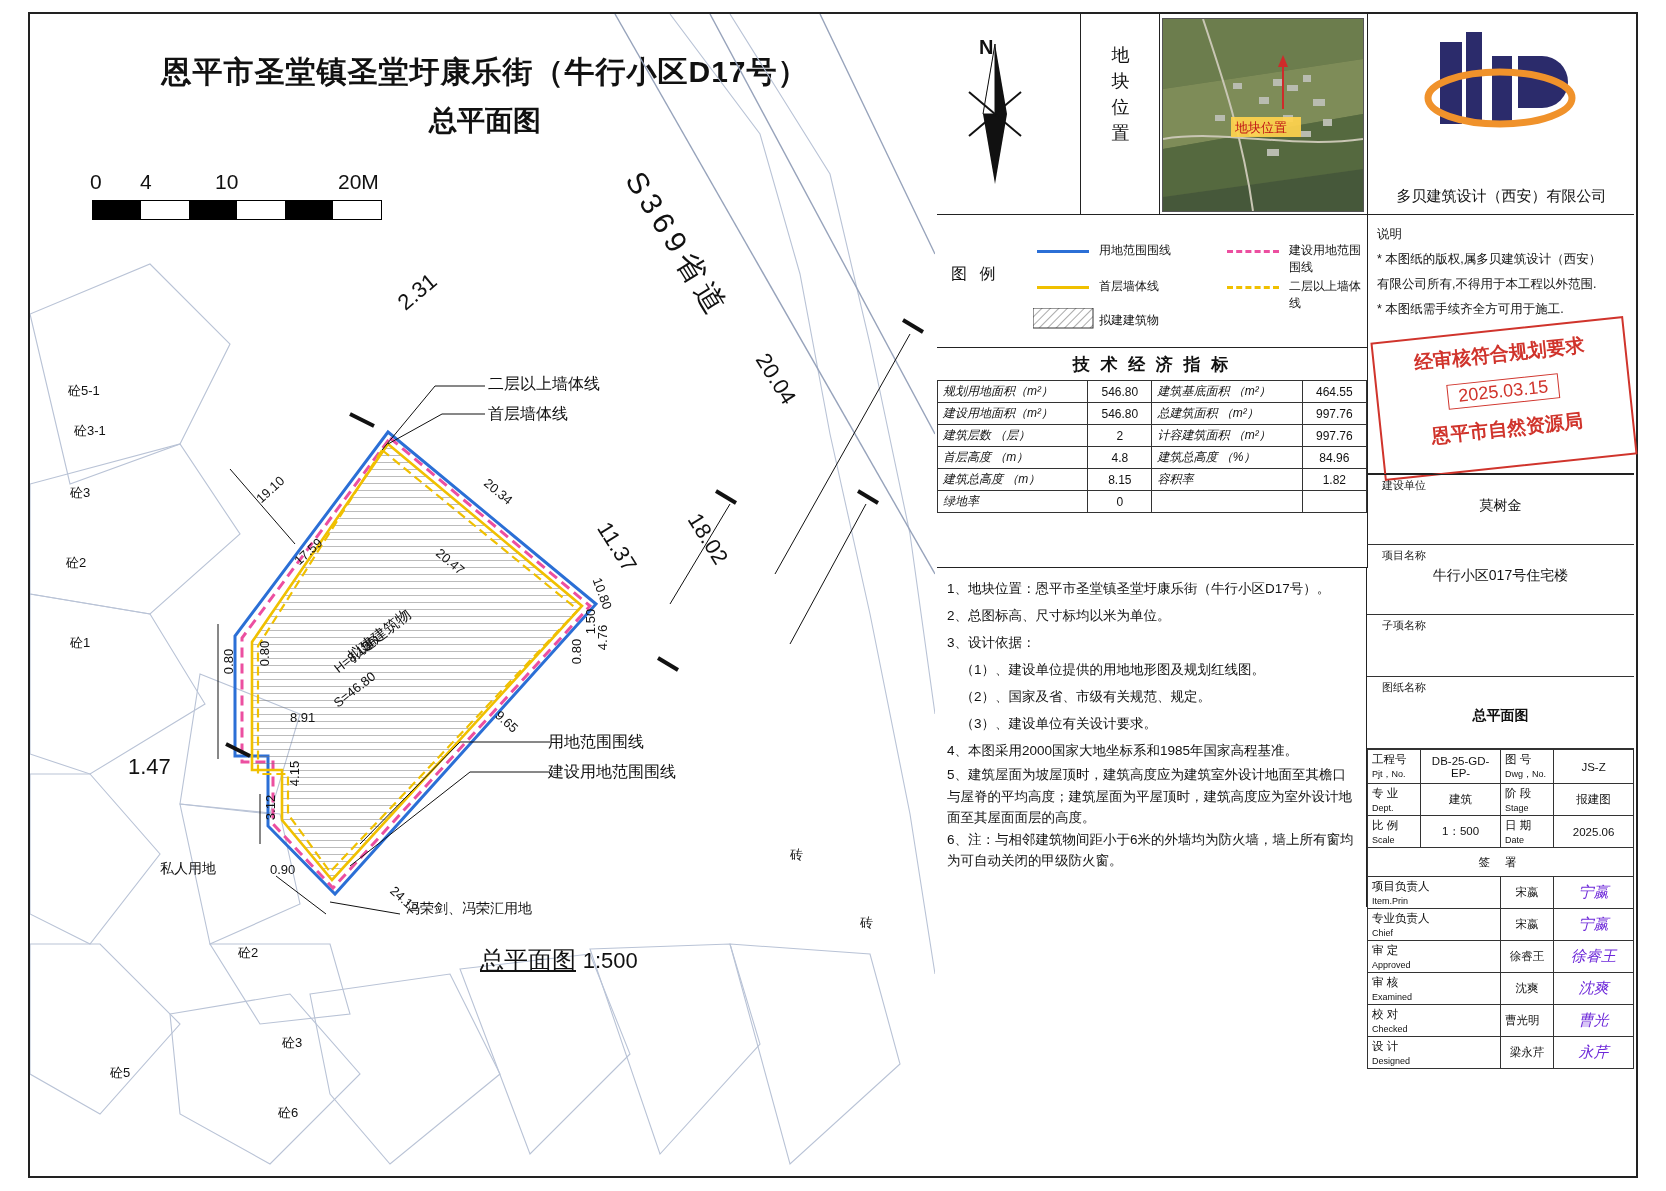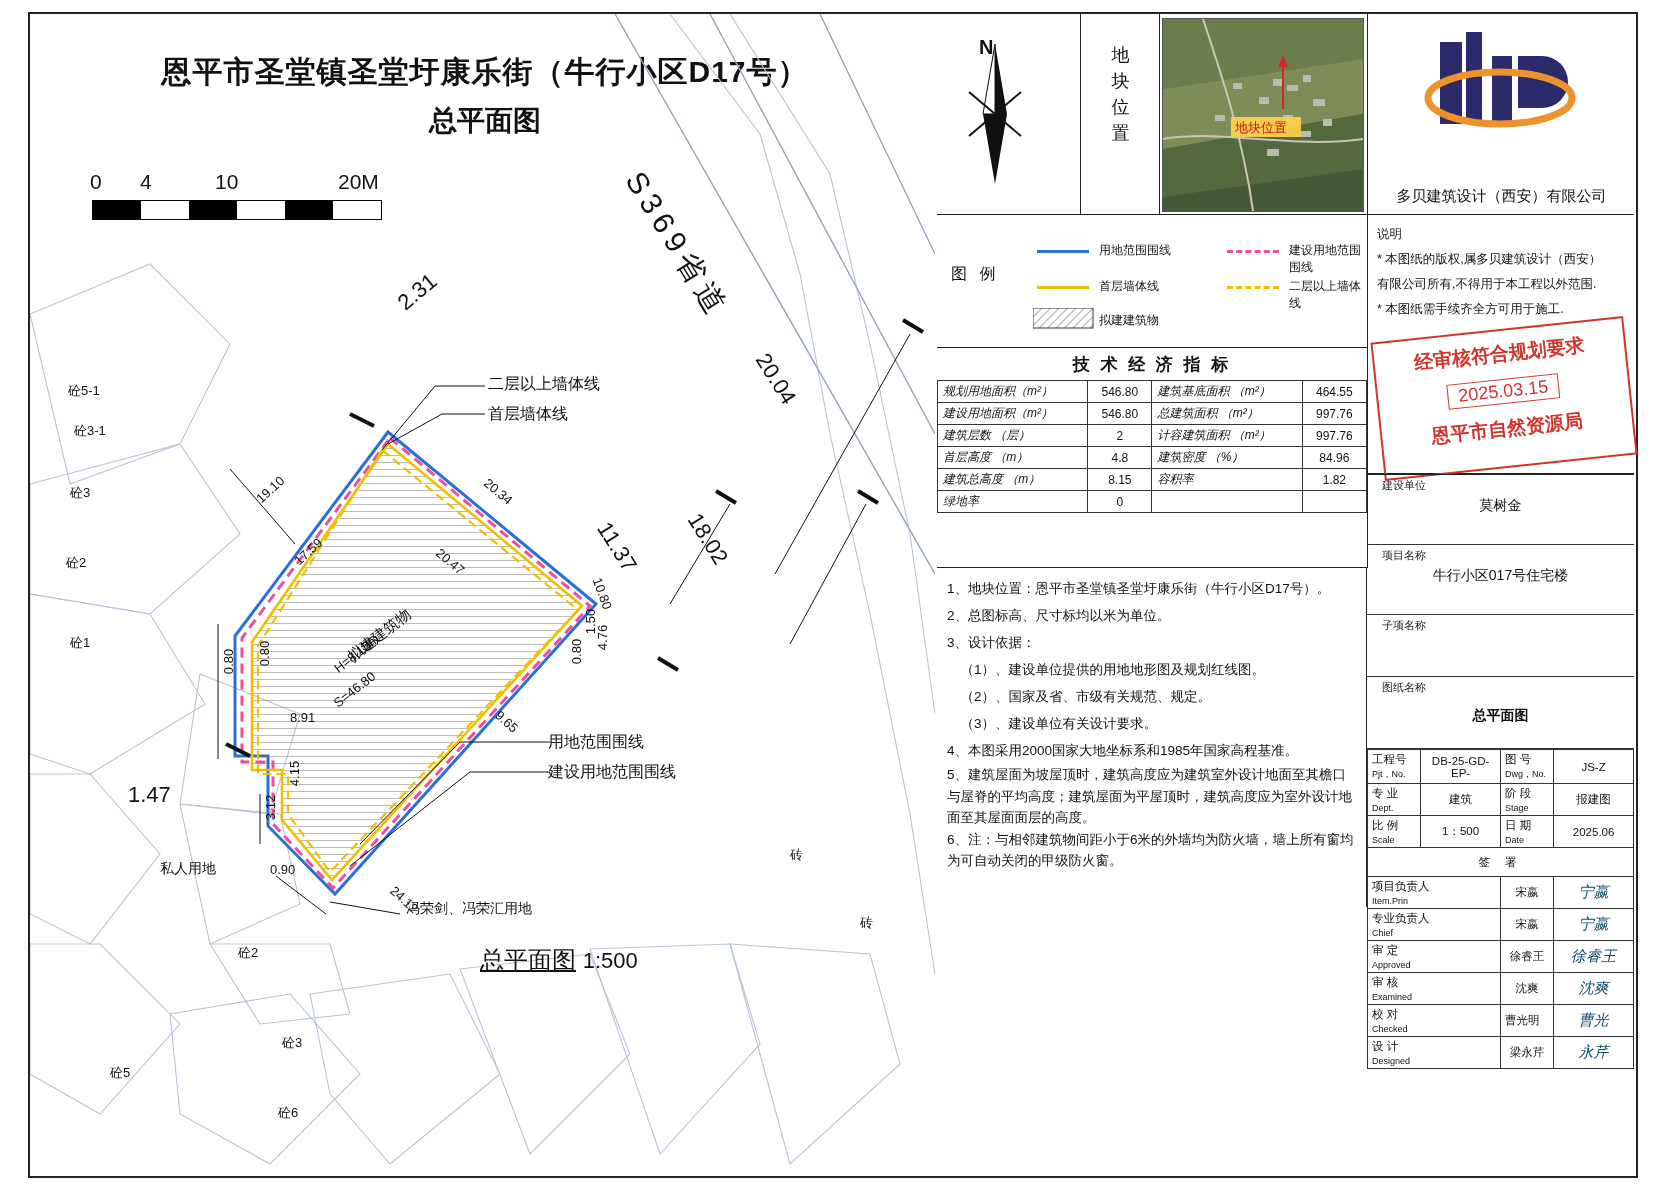--- a/index.html
+++ b/index.html
@@ -59,21 +59,21 @@
 
   .redstamp{position:absolute;left:440px;top:315px;width:250px;height:135px;border:2px solid #d0342c;color:#d0342c;text-align:center;transform:rotate(-6deg);}
 
   
   .tb{position:absolute;left:430px;top:460px;width:267px;height:698px;border-top:1.5px solid #222;}
   .tbrow{border-bottom:1px solid #333;box-sizing:border-box;font-size:12px;padding:3px 15px;}
   .tbrow .k{font-size:11px;color:#222;}
   .tbrow .v{text-align:center;font-size:14px;padding-top:4px;}
   table.tbt{border-collapse:collapse;width:100%;font-size:11.5px;}
   table.tbt td{border:1px solid #333;padding:2px 4px;height:22px;}
-  .sigfont{font-family:Liberation Serif, serif;font-style:italic;font-size:15px;color:#0c4a6e;}
+  .sigfont{font-family:Liberation Serif, serif;font-style:italic;font-size:15px;color:#6d28d9;}
 </style>
 </head>
 <body>
 
 <div class="sheet">
   <div class="frame"></div>
 
   <div class="drawing">
 
     <div class="title-main">恩平市圣堂镇圣堂圩康乐街（牛行小区D17号）</div>
@@ -177,21 +177,21 @@
 
     <div class="lbl-mid" style="left:312px;top:612px;transform:rotate(-38deg);font-size:15px;">拟建建筑物</div>
     <div class="lbl" style="left:332px;top:622px;transform:rotate(-38deg);">2F</div>
     <div class="lbl" style="left:300px;top:632px;transform:rotate(-38deg);">H=8.15m</div>
     <div class="lbl" style="left:300px;top:668px;transform:rotate(-38deg);">S=46.80</div>
 
     <div class="lbl-big" style="left:366px;top:265px;transform:rotate(-40deg);">2.31</div>
     <div class="lbl-big" style="left:718px;top:352px;transform:rotate(58deg);">20.04</div>
     <div class="lbl-big" style="left:560px;top:520px;transform:rotate(58deg);">11.37</div>
     <div class="lbl-big" style="left:650px;top:512px;transform:rotate(58deg);">18.02</div>
-    <div class="lbl-big" style="left:98px;top:740px;margin-top:28px;">1.47</div>
+    <div class="lbl-big" style="left:98px;top:740px;">1.47</div>
 
     <div class="lbl" style="left:224px;top:468px;transform:rotate(-42deg);">19.10</div>
     <div class="lbl" style="left:452px;top:470px;transform:rotate(40deg);">20.34</div>
     <div class="lbl" style="left:262px;top:530px;transform:rotate(-42deg);">17.59</div>
     <div class="lbl" style="left:404px;top:540px;transform:rotate(40deg);">20.47</div>
     <div class="lbl" style="left:556px;top:572px;transform:rotate(70deg);">10.80</div>
     <div class="lbl" style="left:222px;top:632px;transform:rotate(-90deg);">0.80</div>
     <div class="lbl" style="left:534px;top:630px;transform:rotate(-90deg);">0.80</div>
     <div class="lbl" style="left:186px;top:640px;transform:rotate(-90deg);">0.80</div>
     <div class="lbl" style="left:260px;top:696px;">8.91</div>
@@ -342,21 +342,21 @@
         </tr>
         <tr>
           <td class="lab">建筑层数   （层）</td>
           <td class="val">2</td>
           <td class="lab">计容建筑面积 （m²）</td>
           <td class="val">997.76</td>
         </tr>
         <tr>
           <td class="lab">首层高度     （m）</td>
           <td class="val">4.8</td>
-          <td class="lab">建筑密度      （%）</td>
+          <td class="lab">建筑总高度      （%）</td>
           <td class="val">84.96</td>
         </tr>
         <tr>
           <td class="lab">建筑总高度   （m）</td>
           <td class="val">8.15</td>
           <td class="lab">容积率</td>
           <td class="val">1.82</td>
         </tr>
         <tr>
           <td class="lab">绿地率</td>

